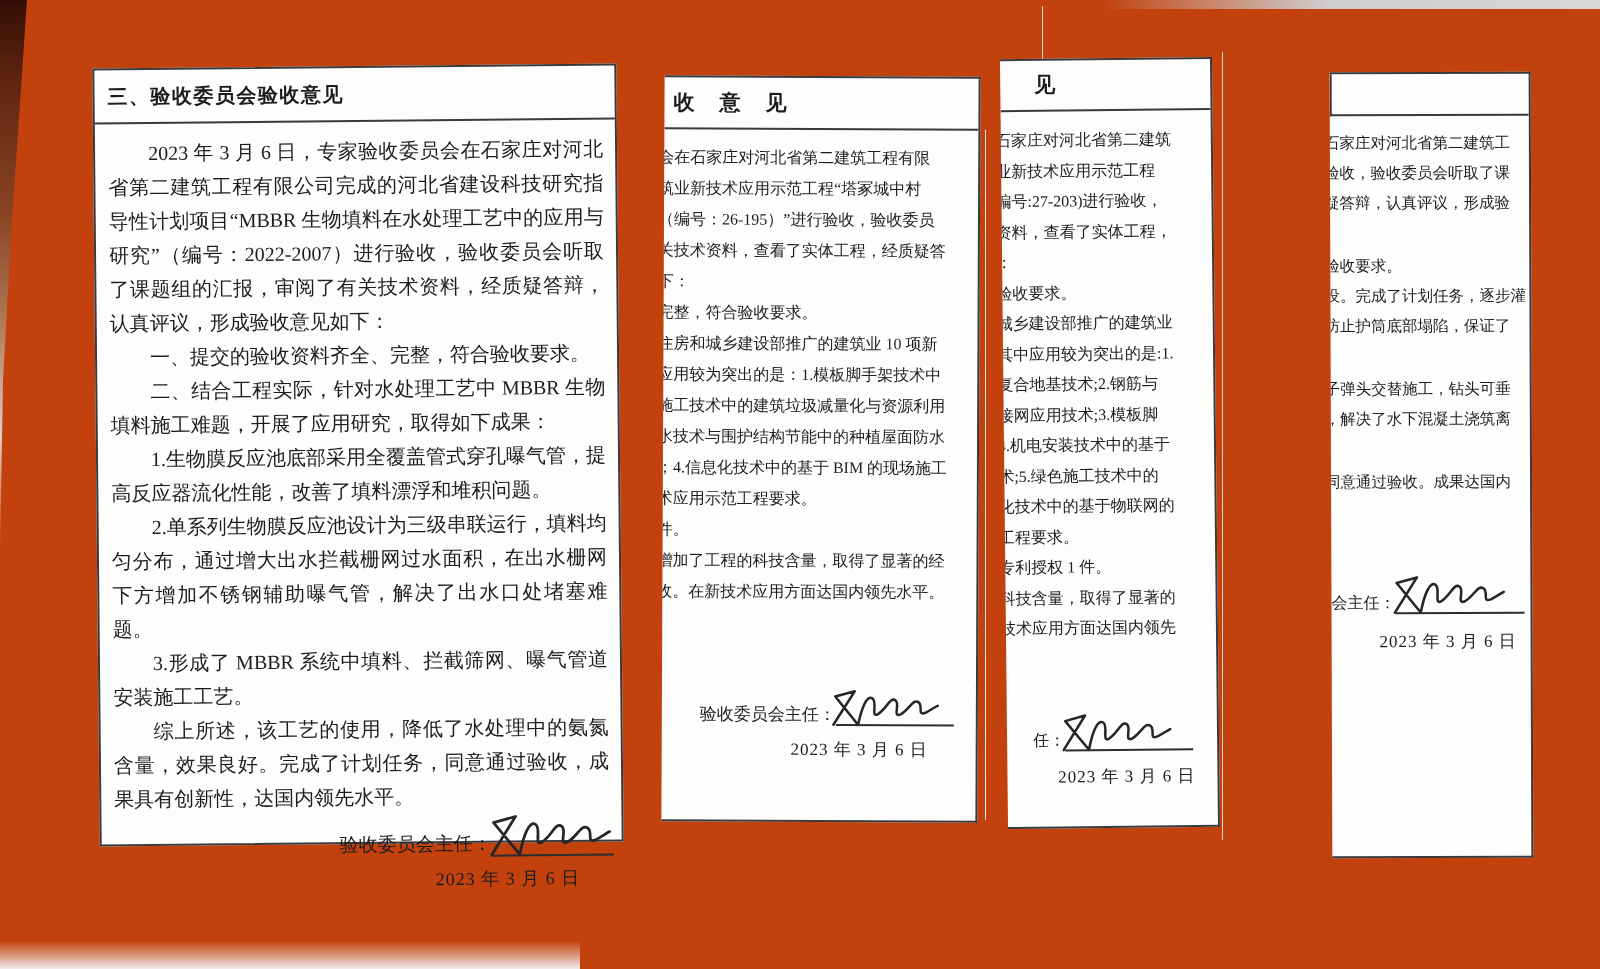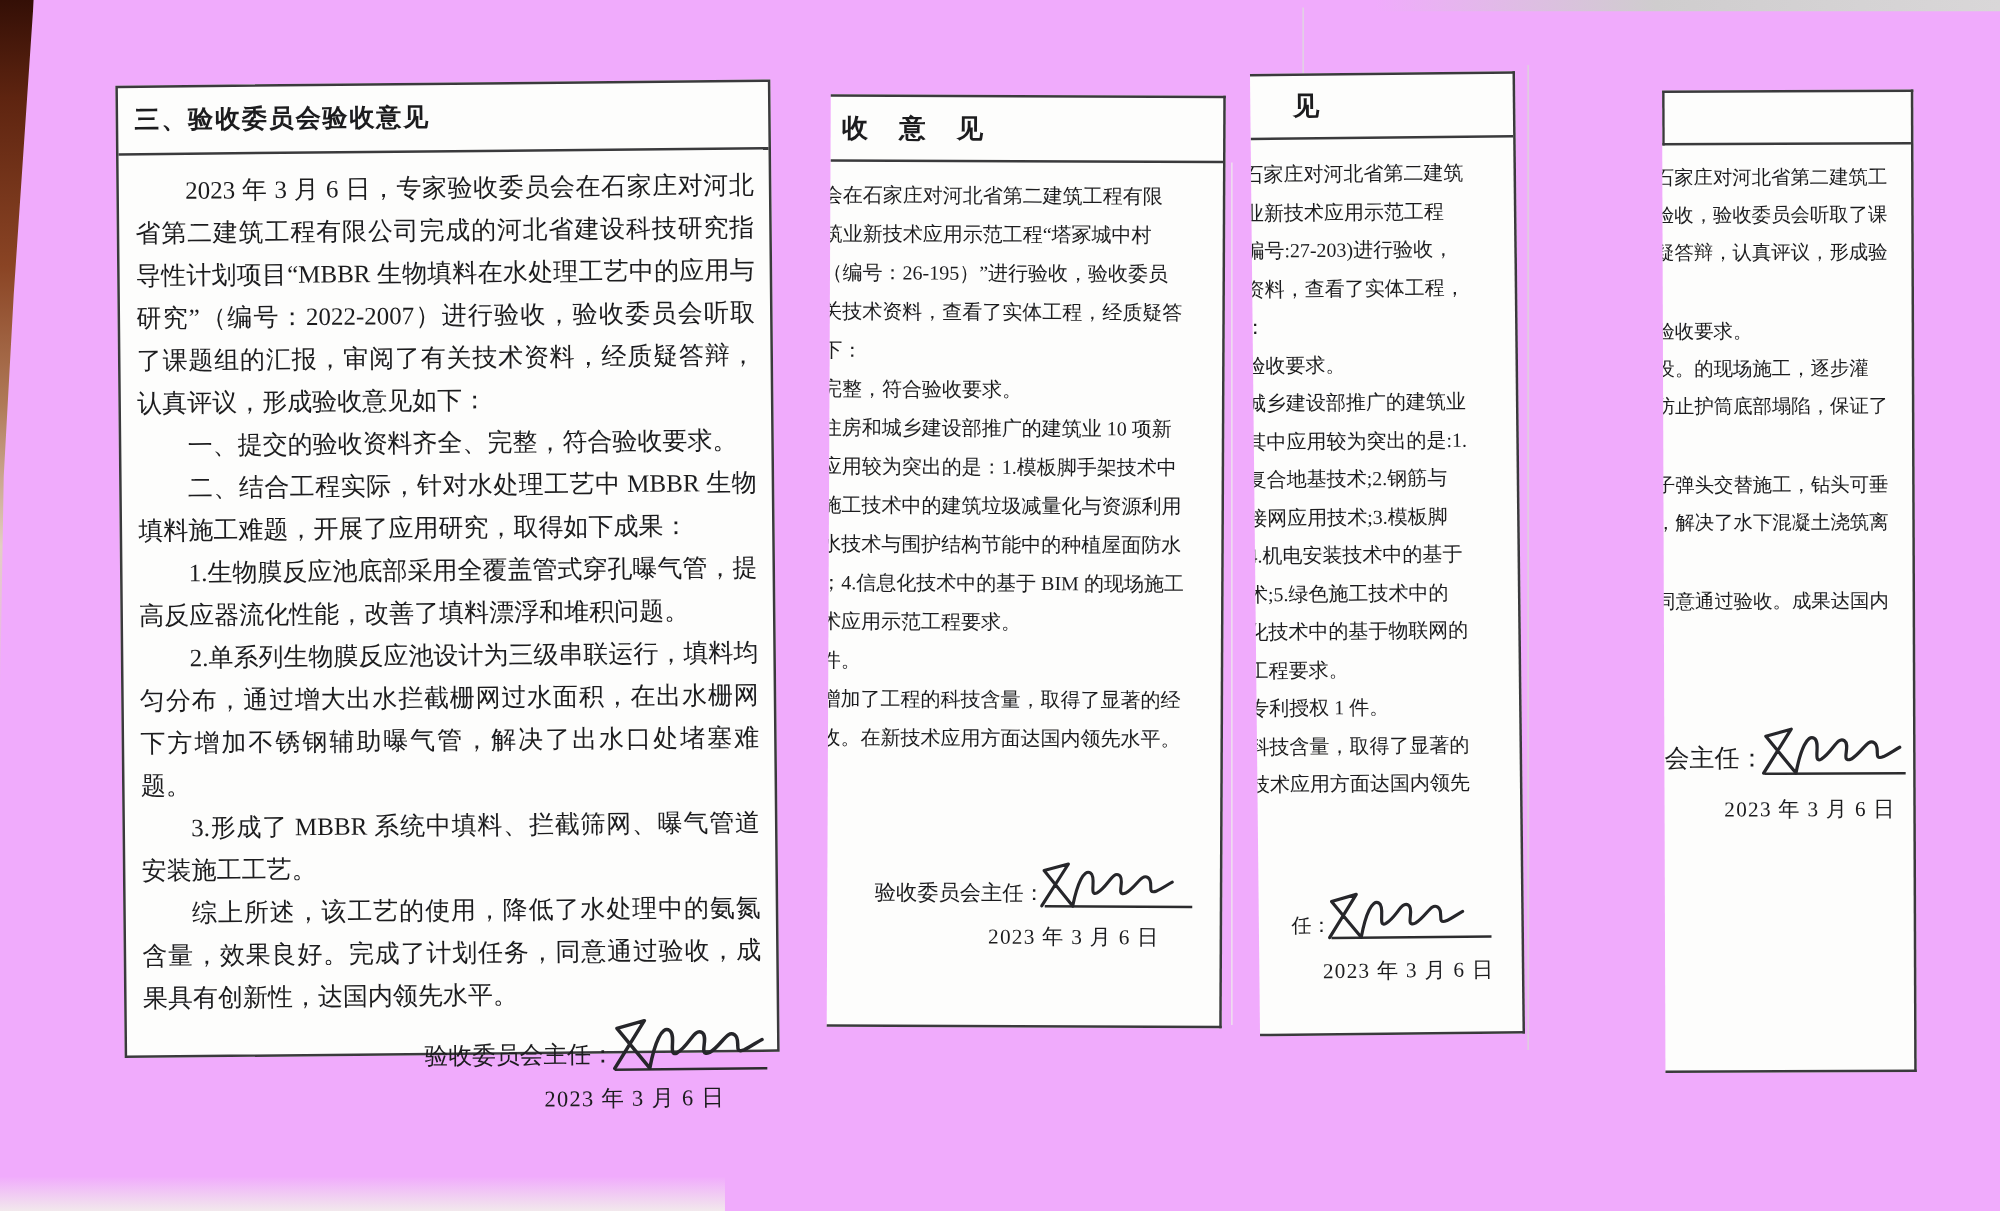--- a/index.html
+++ b/index.html
@@ -1,18 +1,18 @@
 <!DOCTYPE html>
 <html><head>
 <meta charset="utf-8">
 <style>
   html,body{margin:0;padding:0;background:#e9e7e6;}
   .stage{
     position:relative;width:1600px;height:969px;overflow:hidden;
-    background:#f0abfc;
+    background:#c2410c;
     font-family:"Liberation Serif","DejaVu Serif",serif;
     color:#1c1c1e;
   }
   
   .wedge{
     position:absolute;left:0;top:0;width:32px;height:560px;
     clip-path:polygon(0 0,27px 0,11px 42%,3px 68%,0 100%);
     background:linear-gradient(180deg,#340f06 0%,#5e2410 14%,#8a4424 38%,#b07a58 58%,#e3cfc2 78%,rgba(255,255,255,0) 100%);
   }
   .topband{
@@ -49,21 +49,21 @@
 
   .doc3{left:1004px;top:58px;width:212px;height:770px;transform:rotate(-0.6deg);}
   .doc3 .hdr{height:49px;line-height:49px;padding-left:34px;font-size:21px;font-weight:600;}
   .doc3 .body{padding-top:14px;font-size:16px;line-height:30.5px;}
   .doc3 .sigrow{margin-top:86px;font-size:16px;padding-right:24px;}
   .doc3 .daterow{margin-top:14px;padding-right:22px;}
 
   .doc4{left:1331px;top:72px;width:201px;height:786px;transform:rotate(-0.2deg);}
   .doc4 .hdr{height:40px;border-left:2px solid #3a3a3c;}
   .doc4 .body{padding-top:12px;font-size:15.5px;line-height:30px;}
-  .doc4 .sigrow{margin-top:96px;font-size:20px;padding-right:6px;}
+  .doc4 .sigrow{margin-top:96px;font-size:16px;padding-right:6px;}
   .doc4 .daterow{margin-top:16px;padding-right:14px;}
 
   .tline{white-space:nowrap;margin-left:-6px;}
   .gap{margin-top:33px;}
 
   .sigrow{display:flex;align-items:flex-end;justify-content:flex-end;}
   .doc1 .sigrow{margin-top:18px;font-size:19px;padding-right:8px;}
   .siglabel{white-space:nowrap;}
   .sigline{position:relative;border-bottom:2px solid #2c2c2e;height:4px;}
   .doc1 .sigline{width:122px;}
@@ -189,21 +189,21 @@
 
   <section class="doc cropdoc doc4">
     <div class="hdr">
       <span></span>
     </div>
     <div class="body">
         <div class="tline">石家庄对河北省第二建筑工</div>
         <div class="tline">验收，验收委员会听取了课</div>
         <div class="tline">疑答辩，认真评议，形成验</div>
         <div class="tline gap">验收要求。</div>
-        <div class="tline">设。的现场施工，逐步灌</div>
+        <div class="tline">设。完成了计划任务，逐步灌</div>
         <div class="tline">防止护筒底部塌陷，保证了</div>
         <div class="tline gap">子弹头交替施工，钻头可垂</div>
         <div class="tline">，解决了水下混凝土浇筑离</div>
         <div class="tline gap">同意通过验收。成果达国内</div>
       </div>
     <div class="sigrow">
       <span class="siglabel">会主任：</span>
       <span class="sigline">
         <svg class="scribble" width="124" height="48" viewBox="0 0 130 52">
             <use href="#sig-symbol"></use>

